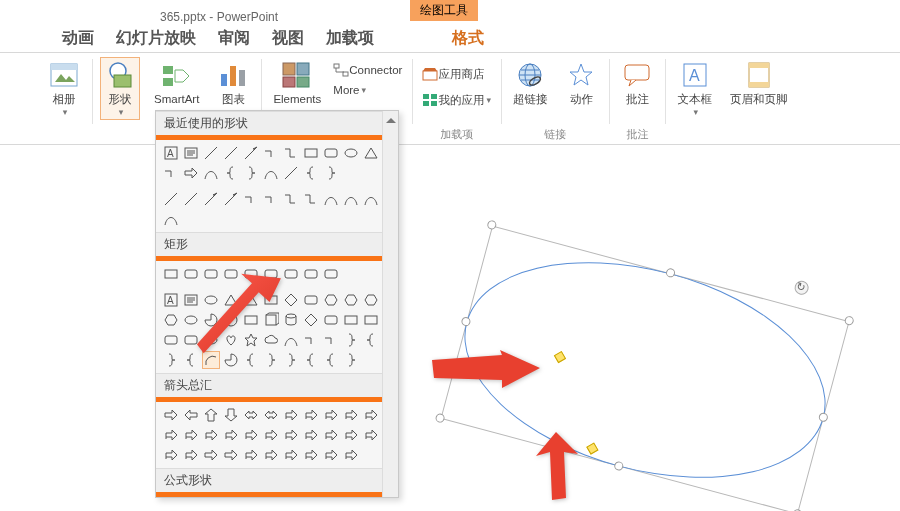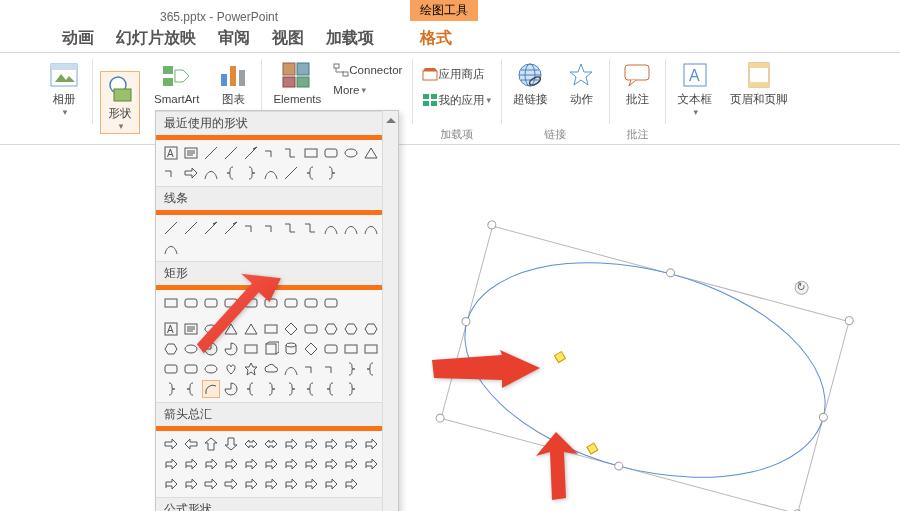--- a/index.html
+++ b/index.html
@@ -38,21 +38,21 @@
     padding-left: 62px;
     gap: 22px;
     font-size: 16px;
     color: #555;
     font-weight: bold;
   }
   .tabs .tab { cursor: pointer; }
   .tabs .tab.context {
     color: #d66f1e;
     position: absolute;
-    left: 420px;
+    left: 452px;
   }
   .tabs-line { height:1px; background:#d8d8d8; }
   
   .ribbon {
     height: 92px;
     display: flex;
     align-items: stretch;
     border-bottom: 1px solid #d8d8d8;
     position: relative;
   }
@@ -74,21 +74,21 @@
   .group .big {
     display: flex;
     flex-direction: column;
     align-items: center;
     font-size: 11.5px;
     line-height: 1.1;
     gap: 2px;
     padding: 2px 4px;
     min-width: 40px;
   }
-  .group .big:hover, .group .big.active { border:1px solid #f3b27a; background:#fdf3e8; padding:1px 3px;margin-top:14px;}
+  .group .big:hover, .group .big.active { border:1px solid #f3b27a; background:#fdf3e8; padding:1px 3px;}
   .group .big .icon { width: 32px; height: 32px; display:flex; align-items:center; justify-content:center; }
   .group .caption {
     position: absolute;
     bottom: 2px; left: 0; right: 0;
     text-align: center;
     font-size: 11px;
     color: #888;
   }
   .small-item {
     display: flex;
@@ -478,21 +478,20 @@
           <path d="M10 2c-3 0-3 2-3 5-0 2-3 1-3 1 0 0 3-1 3 1 0 3 0 5 3 5"></path>
         </svg>
       </div>
       <div class="shape">
         <svg width="16" height="16" viewBox="0 0 16 16" fill="none" stroke="#555" stroke-width="1">
           <path d="M6 2c3 0 3 2 3 5 0 2 3 1 3 1 0 0-3-1-3 1 0 3 0 5-3 5"></path>
         </svg>
       </div>
     </div>
 
-  <div class="sect-title">线条</div>
   <div class="grid" id="grid-lines">
       <div class="shape">
         <svg width="16" height="16" viewBox="0 0 16 16" fill="none" stroke="#555" stroke-width="1">
           <line x1="2" y1="14" x2="14" y2="2"></line>
         </svg>
       </div>
       <div class="shape">
         <svg width="16" height="16" viewBox="0 0 16 16" fill="none" stroke="#555" stroke-width="1">
           <line x1="2" y1="14" x2="14" y2="2"></line>
         </svg>

